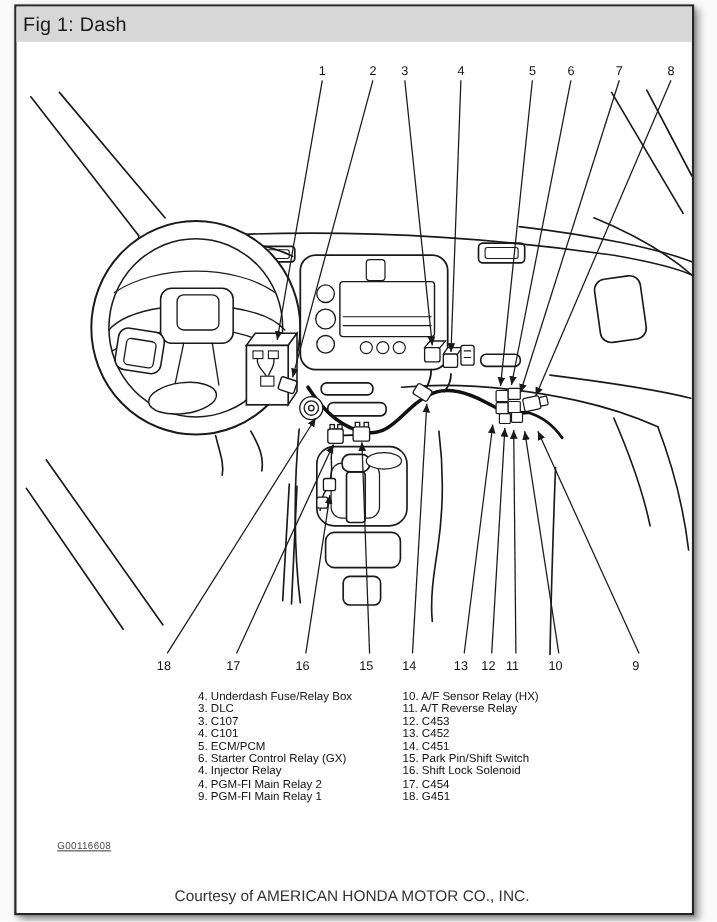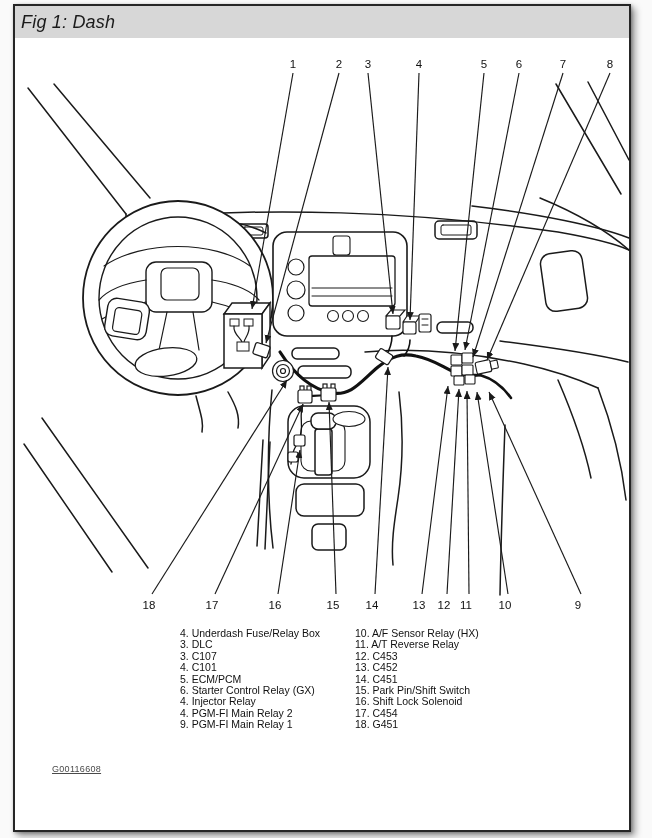--- a/index.html
+++ b/index.html
@@ -1,24 +1,24 @@
 <!DOCTYPE html>
 <html><head>
 <meta charset="utf-8">
 <style>
   html,body{margin:0;padding:0;background:#fafafa;font-family:"Liberation Sans",sans-serif;}
   #stage{position:relative;width:652px;height:838px;background:#fafafa;overflow:hidden;}
   #window{position:absolute;left:13px;top:4px;width:614px;height:824px;background:#ffffff;
           border:2px solid #262626;box-shadow:4px 4px 7px rgba(0,0,0,.40),1px 1px 3px rgba(0,0,0,.25);}
-  #titlebar{position:absolute;left:0;top:0;right:0;height:32px;background:#d7d7d7;font-style:italic;}
+  #titlebar{position:absolute;left:0;top:0;right:0;height:32px;background:#d7d7d7;}
   #titlebar .t{font-size:18px;color:#1b1b1b;line-height:32px;padding-left:6px;letter-spacing:.2px;}
   #diagram-svg{position:absolute;left:0;top:0;width:652px;height:838px;pointer-events:none;}
   .legend-col{position:absolute;font-size:10.5px;line-height:11.4px;color:#111;white-space:nowrap;}
   #legend-left{left:180px;top:628px;}
-  #legend-right{left:355px;top:628px;}
+  #legend-right{left:366px;top:628px;}
   #figure-code{position:absolute;left:52px;top:764px;font-size:9px;color:#4a4a4a;letter-spacing:.3px;text-decoration:underline;}
   #courtesy{position:absolute;left:13px;top:806px;width:614px;text-align:center;font-size:14px;color:#333;}
   svg text{font-family:"Liberation Sans",sans-serif;}
 </style>
 </head>
 <body>
 
 <div id="stage">
 
   <div id="window">
@@ -232,13 +232,14 @@
       <div>12. C453</div>
       <div>13. C452</div>
       <div>14. C451</div>
       <div>15. Park Pin/Shift Switch</div>
       <div>16. Shift Lock Solenoid</div>
       <div>17. C454</div>
       <div>18. G451</div>
     </div>
 
   <div id="figure-code">G00116608</div>
+  <div id="courtesy">Courtesy of AMERICAN HONDA MOTOR CO., INC.</div>
 </div>
 
 </body></html>

